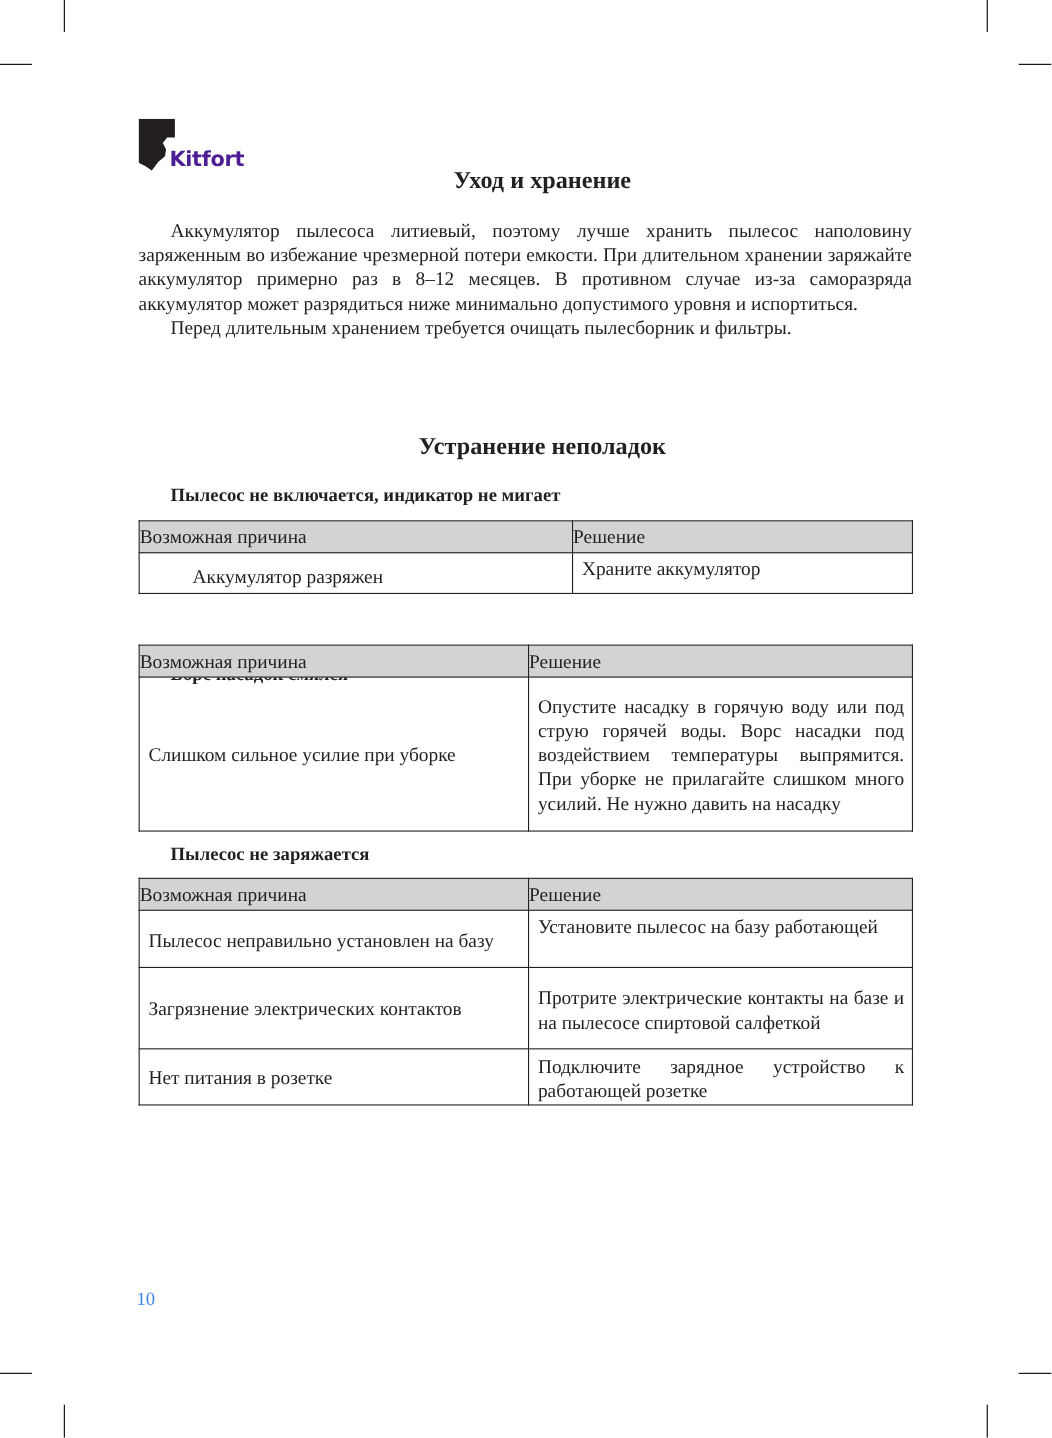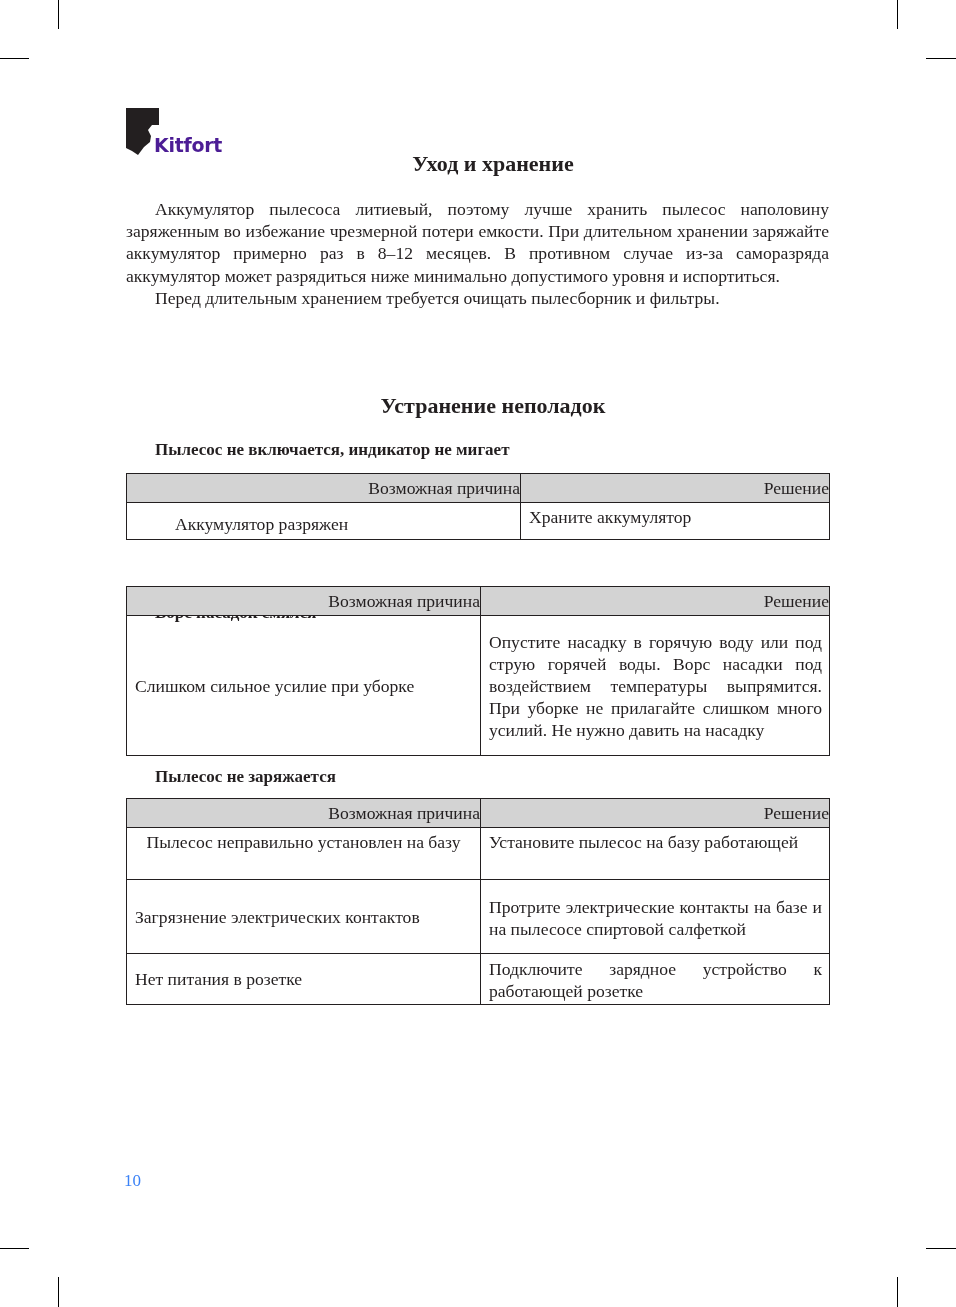--- a/index.html
+++ b/index.html
@@ -8,21 +8,21 @@
   .crop { position:absolute; background:#000; }
   .logo { position:absolute; left:126px; top:108px; width:100px; height:50px; }
   .logo-text { position:absolute; left:154px; top:134px; font-family:"DejaVu Sans","Liberation Sans",sans-serif;
                font-weight:bold; font-size:19px; letter-spacing:-0.3px; color:#4c1d95; }
   .h1 { position:absolute; left:0; width:986px; text-align:center; font-weight:bold; font-size:22px; }
   .para { position:absolute; left:126px; width:703px; font-size:17.6px; line-height:22.2px; text-align:justify; }
   .para p { margin:0; text-indent:29px; }
   .sub { position:absolute; left:155px; font-weight:bold; font-size:17px; }
   table.t { position:absolute; left:126px; width:704px; border-collapse:collapse; font-size:17.6px; line-height:22px; }
   table.t th, table.t td { border:1px solid #231f20; padding:0; vertical-align:middle; }
-  table.t th { background:#d3d3d3; font-weight:normal; height:28px; text-align:right; }
+  table.t th { background:#d3d3d3; font-weight:normal; height:28px; text-align:left; }
   table.t td.c1 { width:337px; padding:0 8px; text-align:left; }
   table.t td.c2 { padding:0 7px 0 8px; text-align:justify; }
   .pnum { position:absolute; left:124px; top:1171px; font-size:17px; color:#3b82f6; }
 </style>
 </head>
 <body>
 
 <div class="crop" style="left:58px;top:0;width:1px;height:29px;"></div>
 <div class="crop" style="left:0;top:58px;width:29px;height:1px;"></div>
 <div class="crop" style="left:897px;top:0;width:1px;height:29px;"></div>
@@ -74,21 +74,21 @@
   </table>
 
 <div class="sub" style="top:767px;">Пылесос не заряжается</div>
 <table class="t" style="top:798px;">
   <tbody>
       <tr>
     <th>Возможная причина</th>
     <th>Решение</th>
   </tr>
   <tr style="height:52px;">
-    <td class="c1" style="vertical-align:top;padding-top:3px;text-align:center;">Пылесос неправильно установлен на базу</td>
+    <td class="c1" style="vertical-align:top;padding-top:16px;">Пылесос неправильно установлен на базу</td>
     <td class="c2" style="vertical-align:top;padding-top:3px;">Установите пылесос на базу работающей</td>
   </tr>
   <tr style="height:74px;">
     <td class="c1">Загрязнение электрических контактов</td>
     <td class="c2" style="padding-top:2px;">Протрите электрические контакты на базе и на пылесосе спиртовой салфеткой</td>
   </tr>
   <tr style="height:51px;">
     <td class="c1">Нет питания в розетке</td>
     <td class="c2" style="padding-top:2px;">Подключите зарядное устройство к работающей розетке</td>
   </tr>

